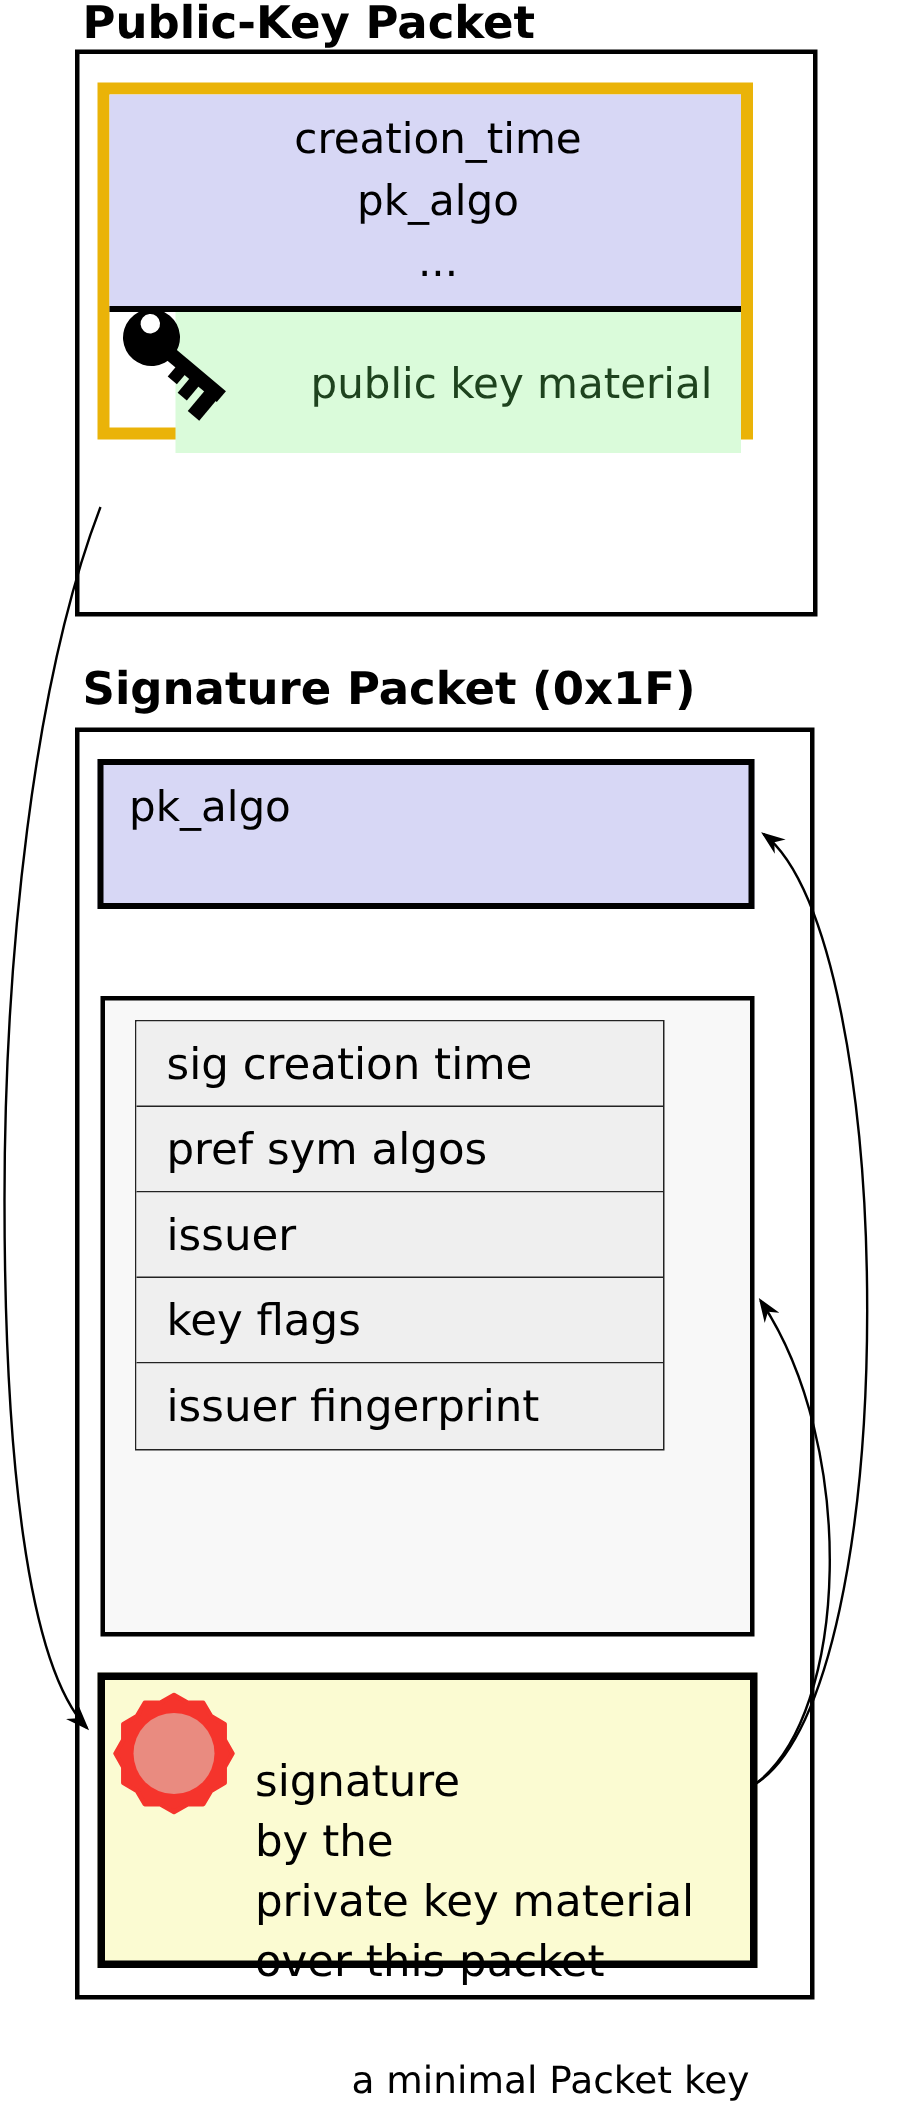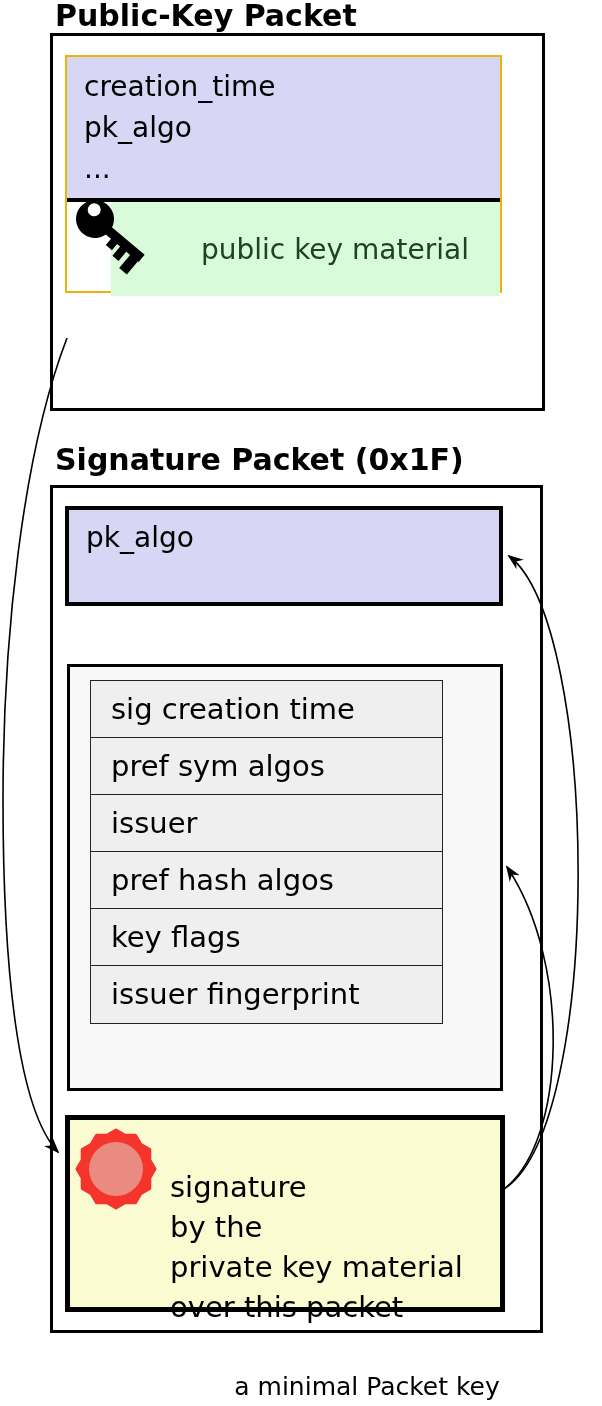--- a/index.html
+++ b/index.html
@@ -3,21 +3,21 @@
 <meta charset="utf-8">
 <style>
   html,body{margin:0;padding:0;background:#fff;}
   .page{
     position:relative;width:602px;height:1406px;background:#fff;overflow:hidden;
     font-family:"DejaVu Sans","Liberation Sans",sans-serif;color:#000;padding-left:44px;
   }
   .abs{position:absolute;box-sizing:border-box;}
   .title{font-weight:bold;font-size:30px;line-height:32px;white-space:nowrap;}
   .outer-box{border:3px solid #000;background:#fff;}
-  .pk-stack{border:2px solid #eab308;}
+  .pk-stack{border:8px solid #eab308;text-align:center;}
   .hdr-fill{background:var(--header-fill,#d7d7f5);}
   .hdr-text{font-size:28px;line-height:41px;padding:9px 0 0 17px;}
   .divider{height:4px;background:#000;}
   .material{background:var(--key-material-fill,#dafbda);display:flex;align-items:center;margin-left:44px;}
   .material-label{color:var(--key-material-text,#1e431e);font-size:28px;padding-left:14px;}
   .solo-hdr{border:4px solid #000;}
   .plain-label{font-size:29px;line-height:34px;}
   .hashed-box{border:3px solid #000;background:var(--hashed-area-fill,#f8f8f8);}
   .subpackets{border:1px solid #222;}
   .subpacket-row{
@@ -71,21 +71,20 @@
   <div class="abs solo-hdr hdr-fill hdr-text" style="left:65px;top:506px;width:438px;height:100px;padding-top:7px;">
     <div>pk_algo</div>
   </div>
 
 
   <div class="abs hashed-box" style="left:67px;top:664px;width:436px;height:427px;">
     <div class="abs subpackets" style="left:20px;top:13px;width:353px;">
       <div class="subpacket-row">sig creation time</div>
       <div class="subpacket-row">pref sym algos</div>
       <div class="subpacket-row">issuer</div>
-      <div class="subpacket-row">pref hash algos</div>
       <div class="subpacket-row">key flags</div>
       <div class="subpacket-row">issuer fingerprint</div>
     </div>
   </div>
 
   <div class="abs sig-box" style="left:65px;top:1115px;width:440px;height:197px;">
     <span class="abs" style="left:2px;top:5px;">
       <svg width="88" height="88" viewBox="-44 -44 88 88">
         <polygon style="fill:var(--seal-outer,#f5342c);stroke:var(--seal-outer,#f5342c);stroke-width:3;stroke-linejoin:round;" points="39,0 33.8,9.1 33.8,19.5 24.8,24.8 19.5,33.8 9.1,33.8 0,39 -9.1,33.8 -19.5,33.8 -24.8,24.8 -33.8,19.5 -33.8,9.1 -39,0 -33.8,-9.1 -33.8,-19.5 -24.8,-24.8 -19.5,-33.8 -9.1,-33.8 0,-39 9.1,-33.8 19.5,-33.8 24.8,-24.8 33.8,-19.5 33.8,-9.1"></polygon>
         <circle cx="0" cy="0" r="27" style="fill:var(--seal-inner,#e98b80);"></circle>

